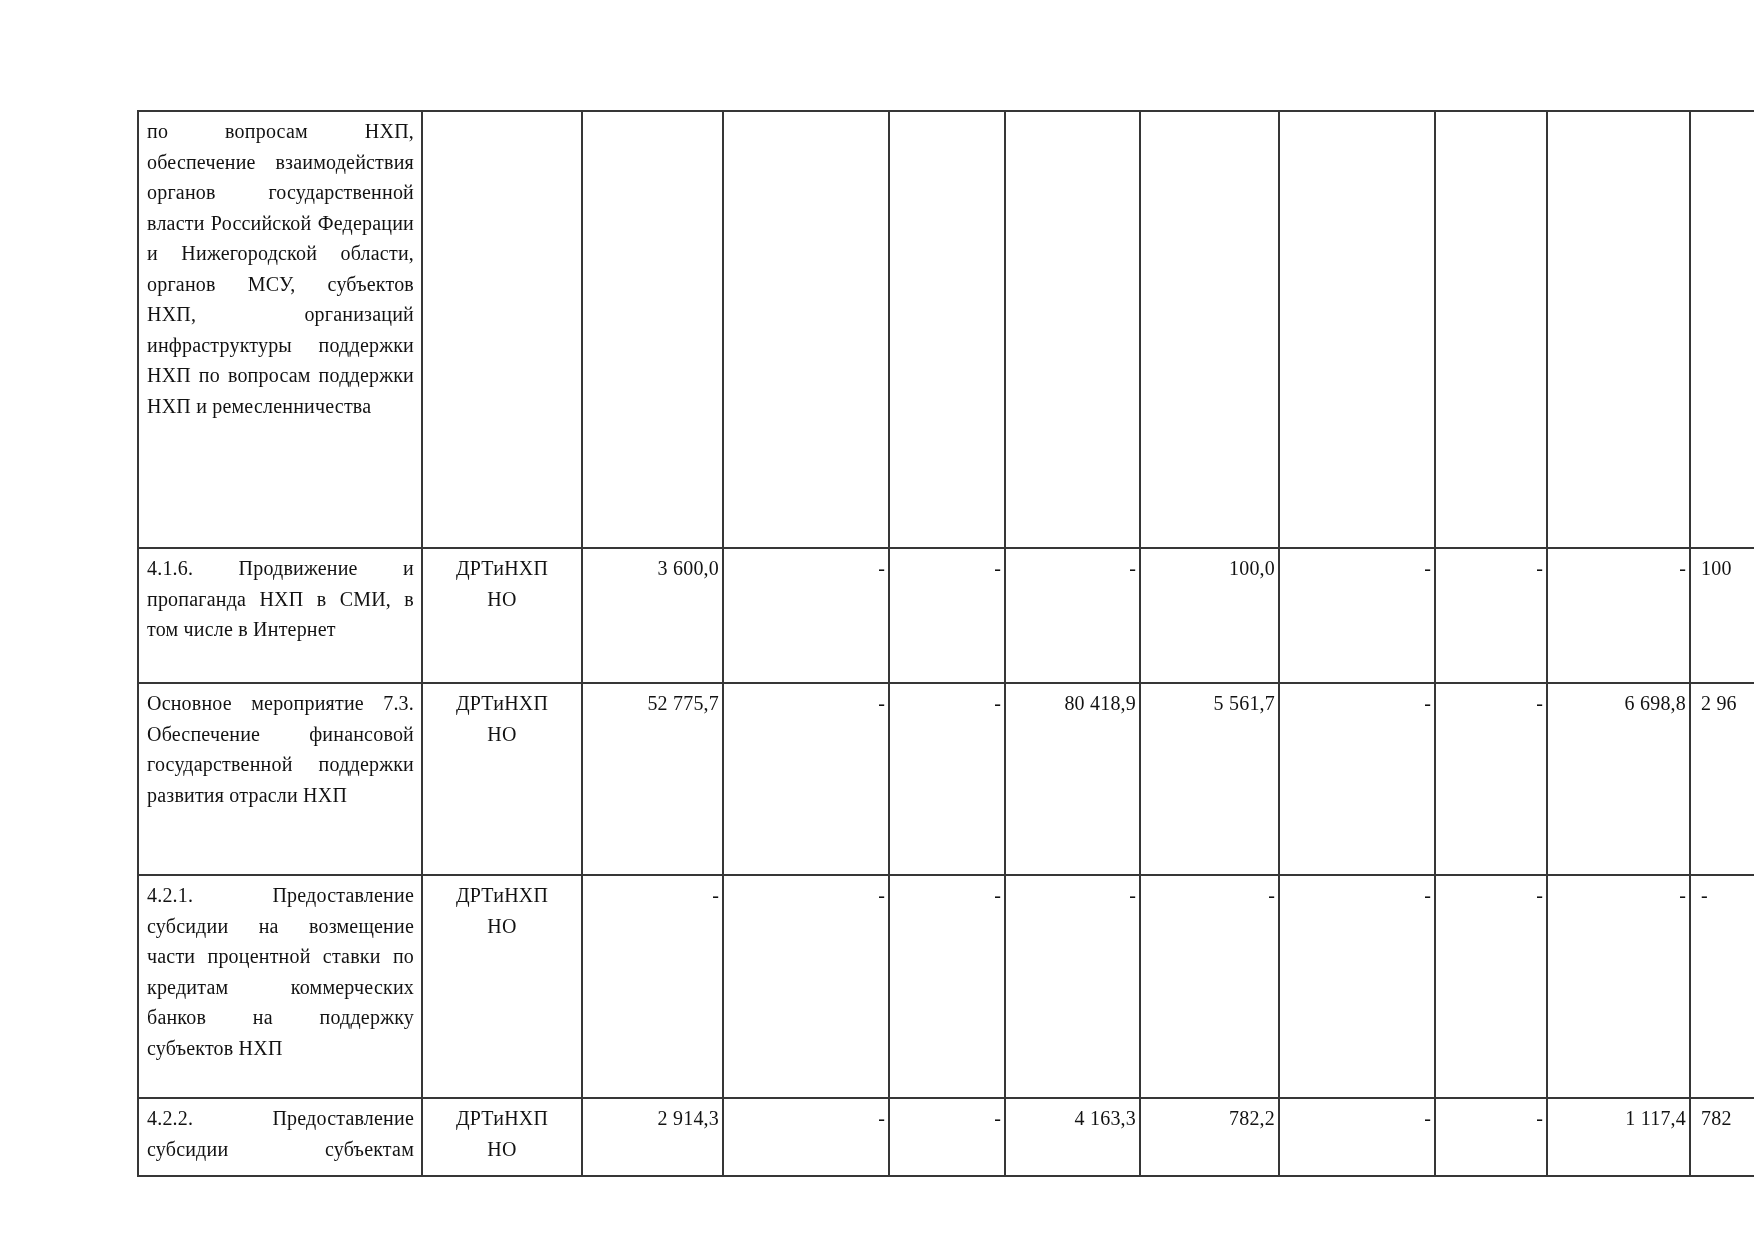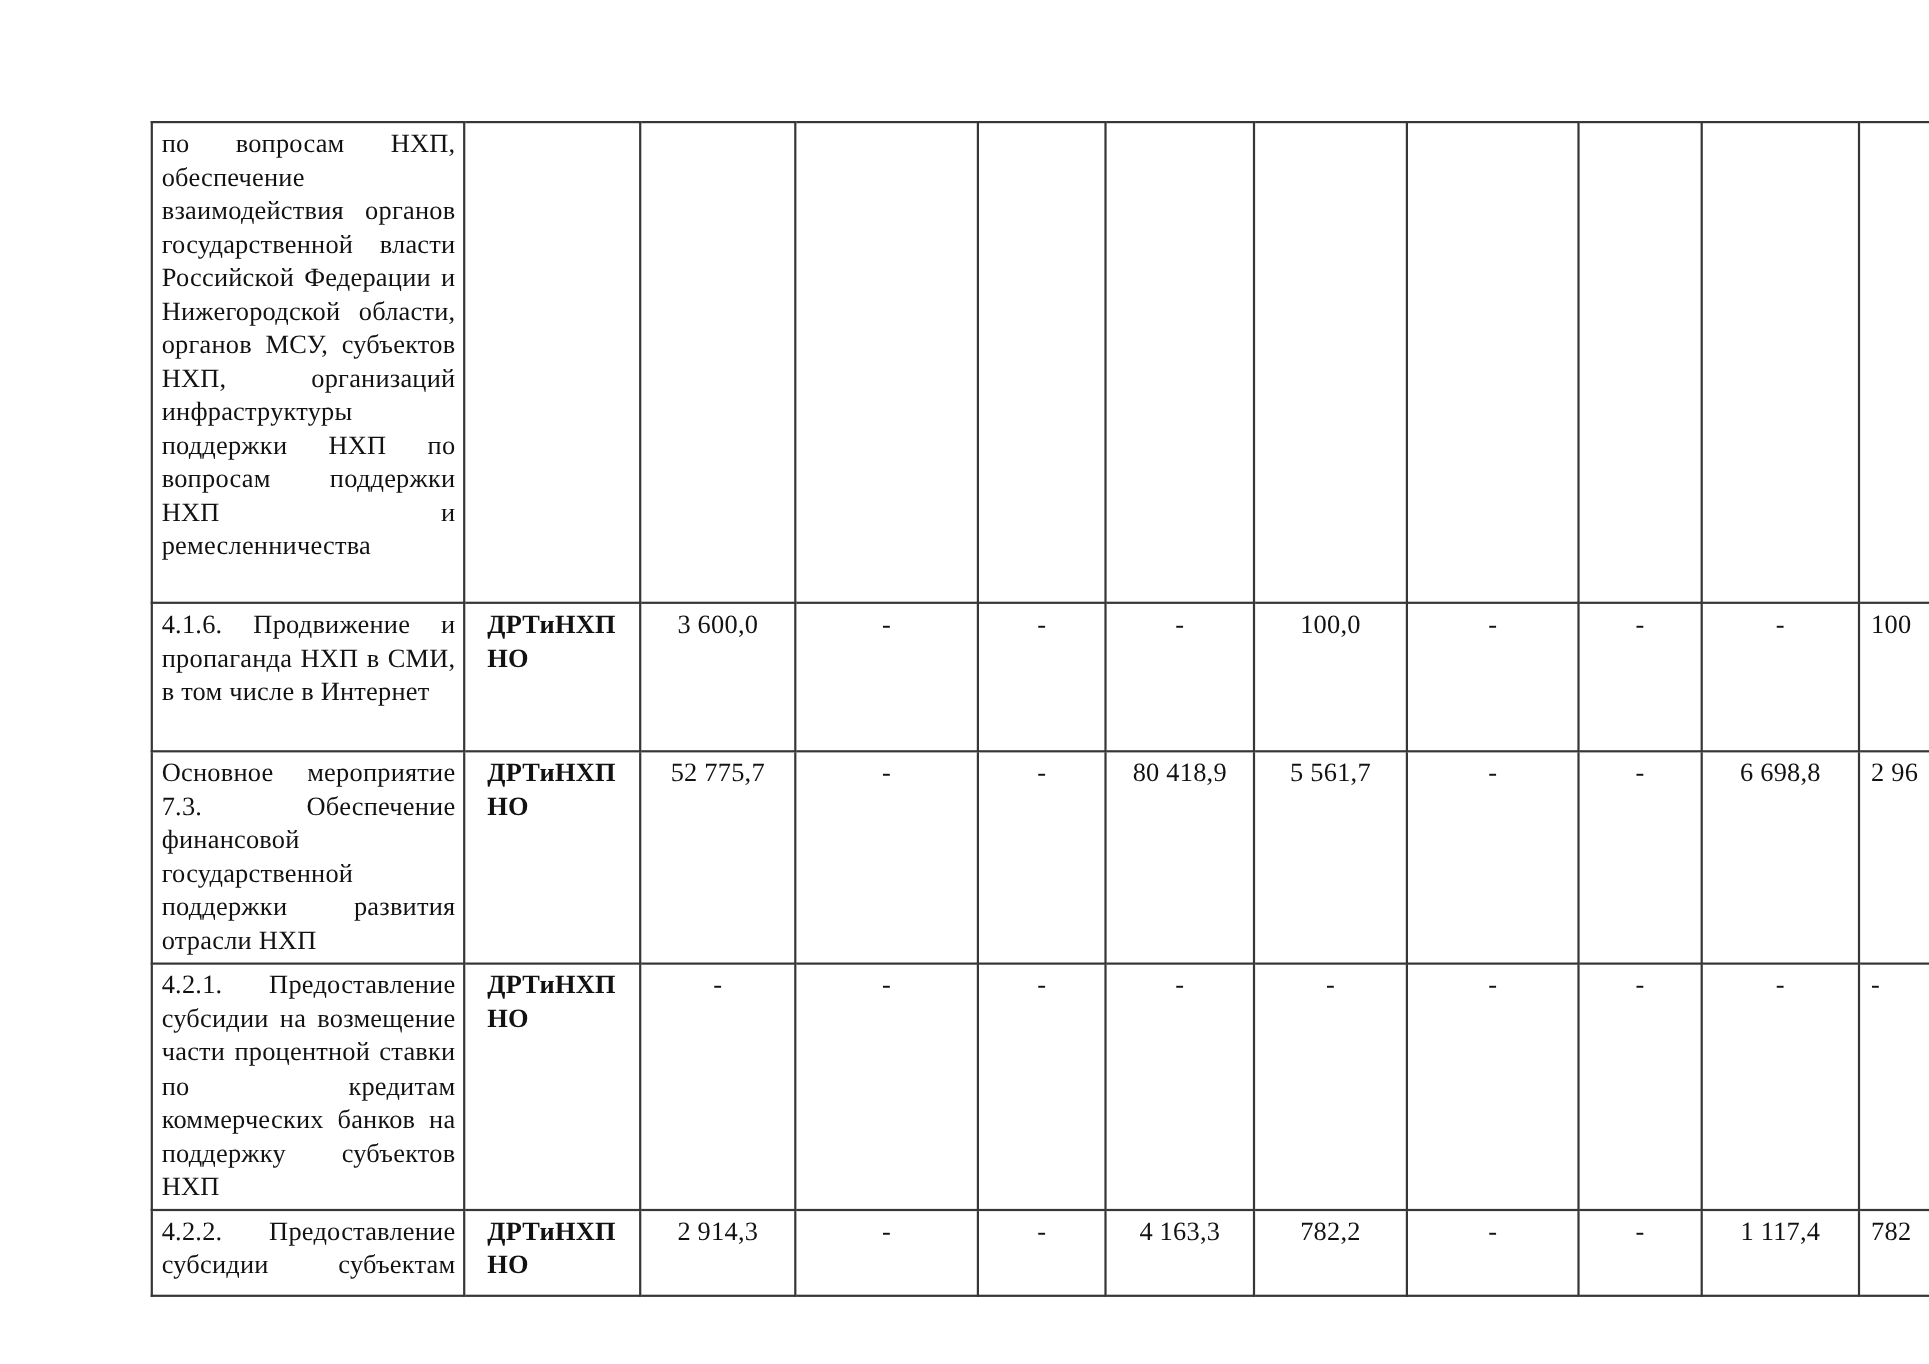--- a/index.html
+++ b/index.html
@@ -16,36 +16,36 @@
     position: absolute;
     left: 137px;
     top: 110px;
     width: 1663px;
     table-layout: fixed;
     border-collapse: collapse;
   }
   .doc-table td {
     border: 2px solid #363636;
     vertical-align: top;
-    font-size: 24px;
+    font-size: 20px;
     line-height: 30.5px;
     letter-spacing: 0.2px;
     overflow: hidden;
   }
   td.activity {
     text-align: justify;
     padding: 4px 7px 4px 8px;
   }
   td.activity.cont { text-align-last: justify; }
   td.executor {
+    text-align: center;
     padding: 4px 20px;
-    font-weight: bold;
   }
   td.value {
-    text-align: center;
+    text-align: right;
     padding: 4px 3px;
   }
   td.value.cut {
     text-align: left;
     padding-left: 10px;
     white-space: nowrap;
   }
   
   col.c0 { width: 284px; }
   col.c1 { width: 160px; }

